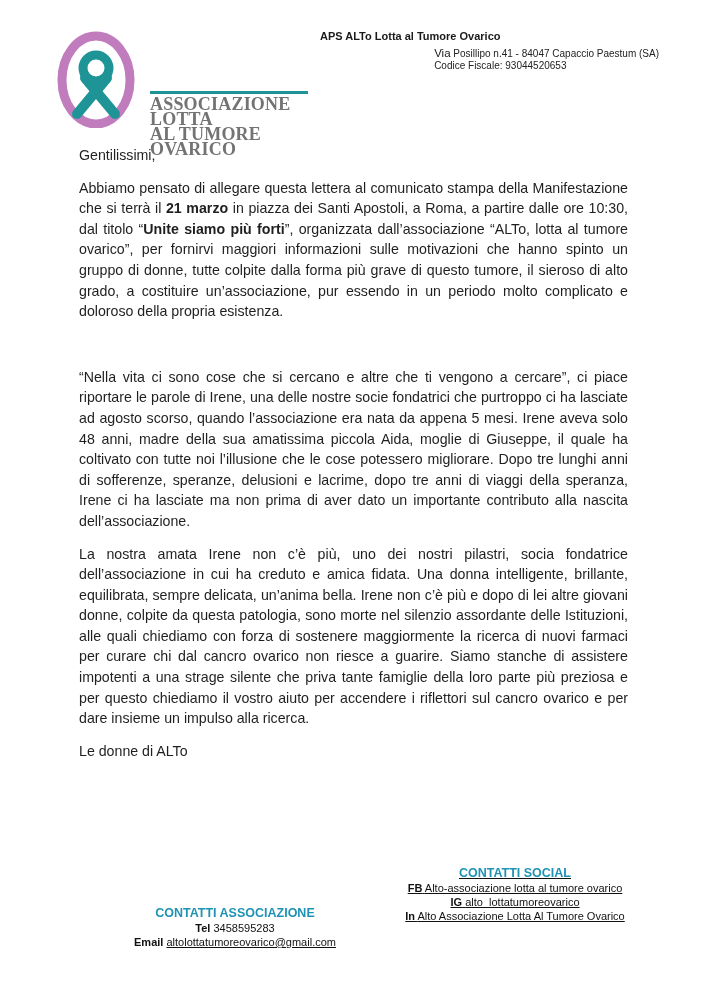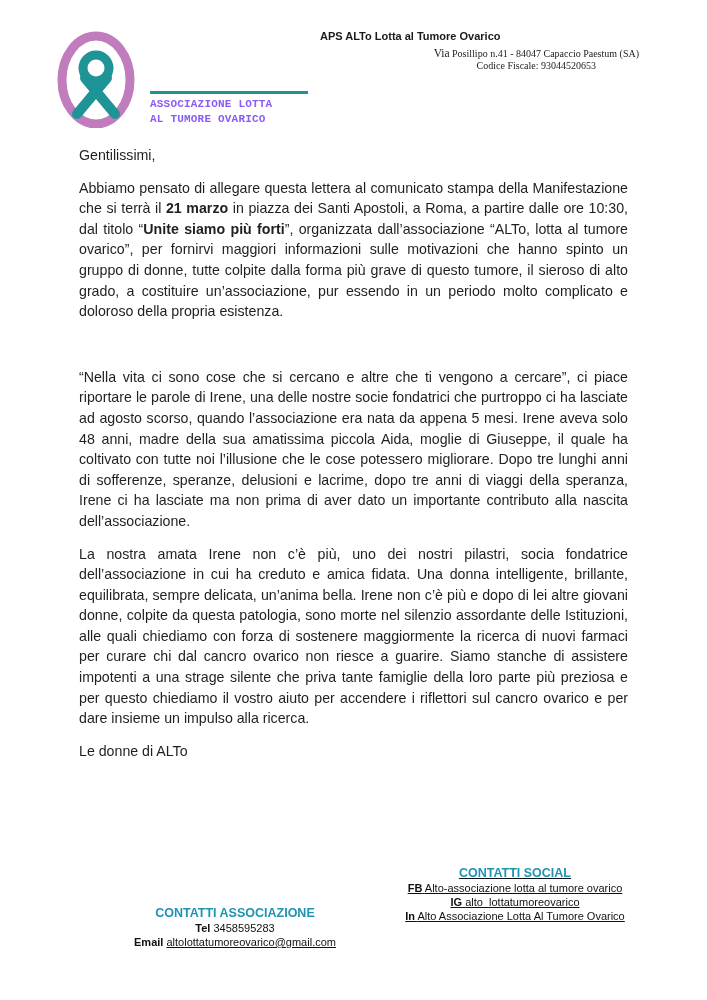--- a/index.html
+++ b/index.html
@@ -1,22 +1,22 @@
 <!DOCTYPE html>
 <html><head>
 <meta charset="utf-8">
 <style>
   html, body { margin:0; padding:0; background:#ffffff; }
   body { width:707px; height:1000px; position:relative; overflow:hidden; font-family:"DejaVu Sans", sans-serif; color:#1a1a1a; }
   .logo { position:absolute; left:55px; top:28px; width:260px; height:100px; }
   .logo svg { position:absolute; left:0; top:0; }
   .logo-word { position:absolute; left:93px; top:-2px; font-family:"Liberation Sans", sans-serif; font-weight:bold; font-size:54px; color:#1e9497; letter-spacing:1px; line-height:60px; }
   .logo-rule { position:absolute; left:95px; top:63px; width:158px; height:3px; background:#1e9497; }
-  .logo-sub { position:absolute; left:95px; top:69px; font-family:Liberation Mono, monospace; font-weight:bold; font-size:11px; color:#8b5cf6; line-height:15px; letter-spacing:0.2px; }
-  .header-right { position:absolute; right:68px; top:30px; text-align:center; font-family:Liberation Serif, serif; }
+  .logo-sub { position:absolute; left:95px; top:69px; font-family:Liberation Serif, serif; font-weight:bold; font-size:18px; color:#737373; line-height:15px; letter-spacing:0.2px; }
+  .header-right { position:absolute; right:48px; top:30px; text-align:left; font-family:Liberation Sans, sans-serif; }
   .hr-title { position:absolute; left:320px; top:30px; font-family:"Liberation Sans", sans-serif; font-weight:bold; font-size:11px; white-space:nowrap; }
   .hr-line { font-size:10px; line-height:12px; color:#222; white-space:nowrap; }
   .hr-line .via { font-size:11.5px; }
   .body-text { position:absolute; left:67px; top:133px; width:573px; font-family:"Liberation Sans", sans-serif; font-size:14.2px; line-height:20.6px; color:#1f1f1f; }
   .body-text p { margin:12px; text-align:justify; text-align-last:left; }
   .body-text .gap { height:21px; }
   .footer-col { position:absolute; top:866px; text-align:center; font-family:"Liberation Sans", sans-serif; font-size:11px; line-height:14px; color:#111; }
   .footer-col.left { left:110px; width:250px;margin-top:40px; }
   .footer-col.right { left:380px; width:270px;text-decoration:underline; }
   .footer-head { color:#1e93b4; font-weight:bold; font-size:12.5px; line-height:15px; }

